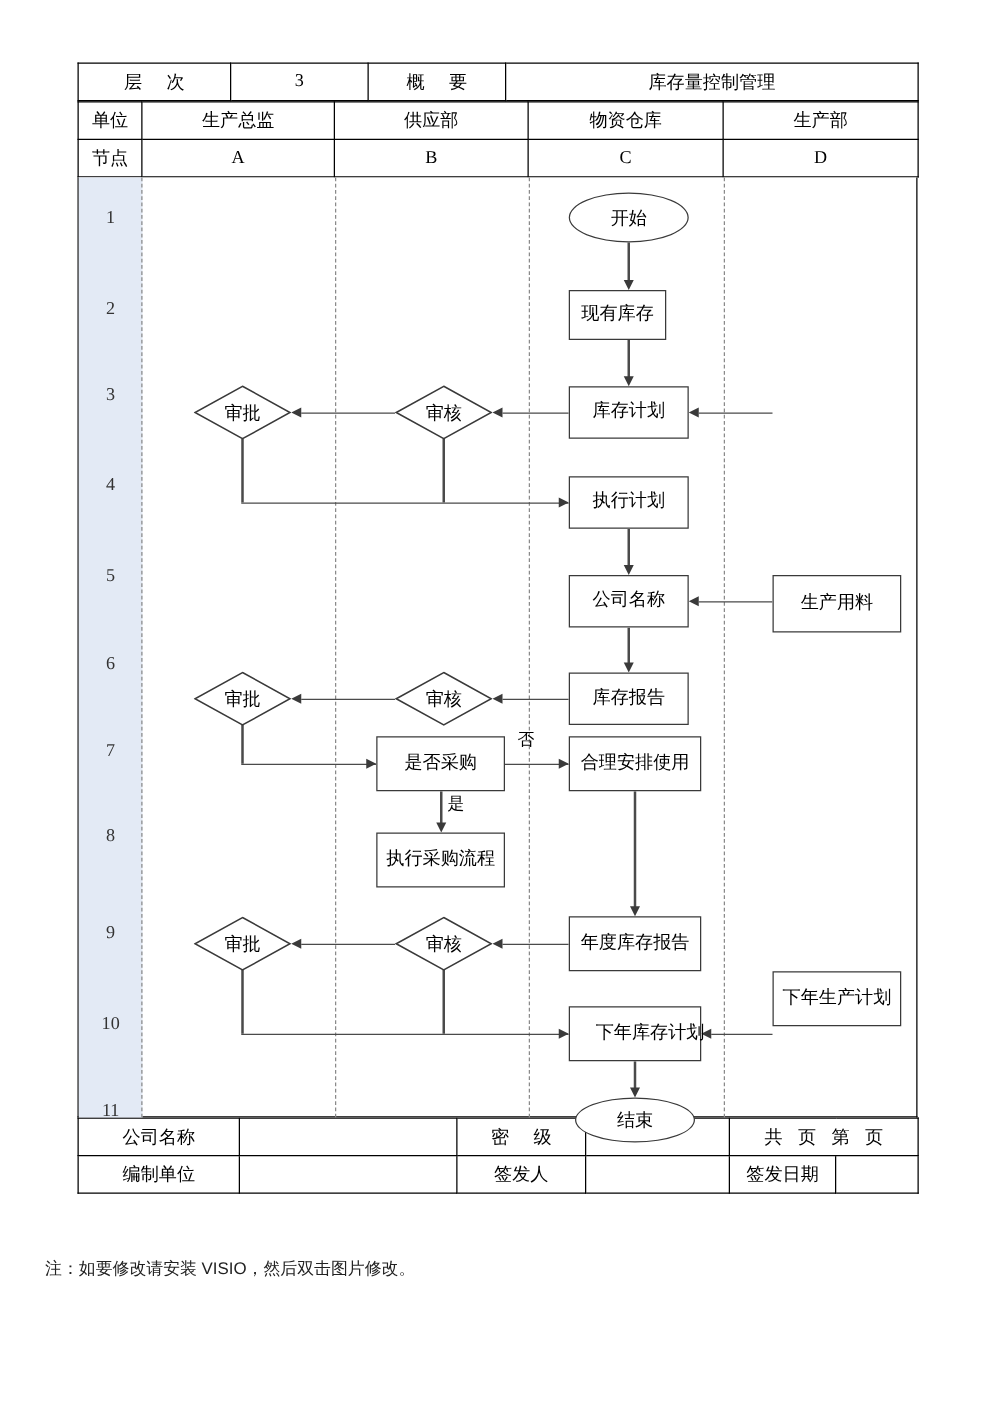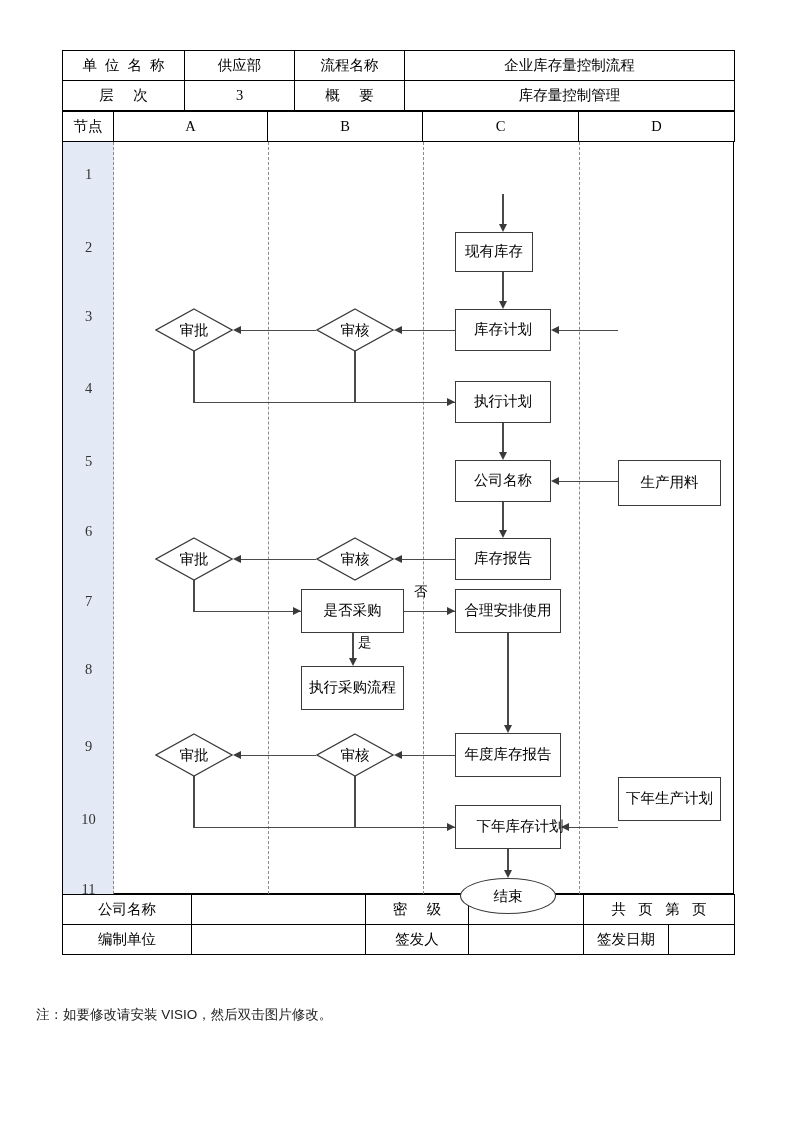--- a/index.html
+++ b/index.html
@@ -153,43 +153,44 @@
 
   <table class="grid">
     <colgroup>
       <col style="width:122px">
         <col style="width:110px">
       <col style="width:110px">
         <col style="width:330px">
     </colgroup>
     <tbody>
       <tr>
-        <td class="shade wide-sp">单位名称</td>
-        <td>供应部</td>
-        <td class="shade">流程名称</td>
-        <td>企业库存量控制流程</td>
-      </tr>
-      <tr>
         <td class="shade wide-sp">层  次</td>
         <td>3</td>
         <td class="shade wide-sp">概  要</td>
         <td>库存量控制管理</td>
       </tr>
     </tbody>
   </table>
 
   <table class="grid">
     <colgroup>
       <col style="width:51px">
         <col style="width:154px">
       <col style="width:155px">
         <col style="width:156px">
         <col style="width:156px">
     </colgroup>
     <tbody>
+      <tr>
+        <td class="shade">单位</td>
+        <td>生产总监</td>
+        <td>供应部</td>
+        <td>物资仓库</td>
+        <td>生产部</td>
+      </tr>
       <tr>
         <td class="shade">节点</td>
         <td class="shade">A</td>
         <td class="shade">B</td>
         <td class="shade">C</td>
         <td class="shade">D</td>
       </tr>
     </tbody>
   </table>
 
@@ -206,20 +207,23 @@
     <div class="rownum" style="top:452px">7</div>
     <div class="rownum" style="top:520px">8</div>
     <div class="rownum" style="top:597px">9</div>
     <div class="rownum" style="top:670px">10</div>
     <div class="rownum" style="top:740px">11</div>
 
     <div class="lane-sep" style="left:205px"></div>
     <div class="lane-sep" style="left:360px"></div>
     <div class="lane-sep" style="left:516px"></div>
 
+    <div class="term" style="left:392px; top:12px; width:96px; height:40px;">
+      <span>开始</span>
+    </div>
     <div class="ln lnv" style="left:439.3px; top:52px; height:32px;"></div>
     <div class="arrow ar-down" style="left:435.5px; top:82px;"></div>
 
     <div class="node" style="left:392px; top:90px; width:78px; height:40px;">
       <span>现有库存</span>
     </div>
     <div class="ln lnv" style="left:439.3px; top:130px; height:31px;"></div>
     <div class="arrow ar-down" style="left:435.5px; top:159px;"></div>
 
     <div class="node" style="left:392px; top:167px; width:96px; height:42px;">

